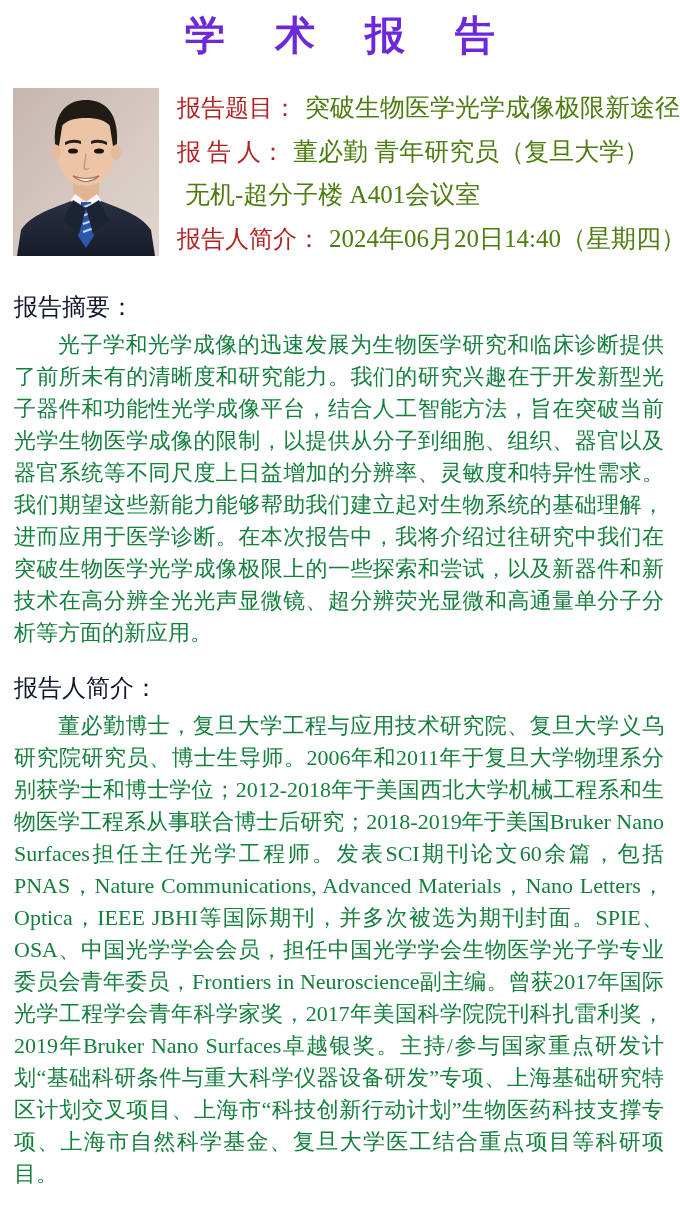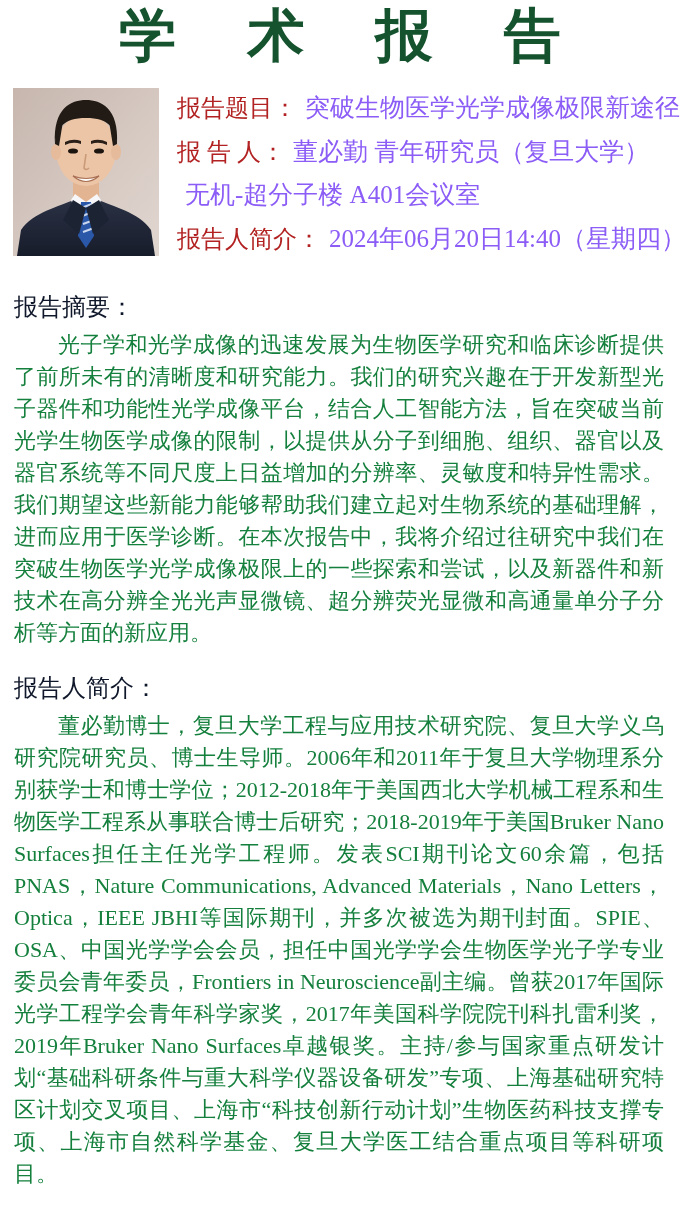--- a/index.html
+++ b/index.html
@@ -4,36 +4,36 @@
 <style>
   html,body { margin:0; padding:0; background:#ffffff; }
   .page {
     width:680px; height:1213px; background:#ffffff; position:relative;
     overflow:hidden; color:#111111;
     font-family:"Liberation Serif","DejaVu Serif",serif;
   }
   .main-title {
     padding-top:8px; text-align:center;
     font-family:"DejaVu Sans","Liberation Sans",sans-serif;
-    font-weight:bold; font-size:57px; line-height:54px;
-    color:#14532d; letter-spacing:0.45em; text-indent:0.45em;
+    font-weight:bold; font-size:40px; line-height:54px;
+    color:#6d28d9; letter-spacing:0.45em; text-indent:0.45em;
   }
   .header-row { display:flex; margin:26px 14px 0 13px; }
   .photo-frame {
     width:146px; height:168px; flex:0 0 146px; overflow:hidden;
   }
   .info-col {
     flex:1; margin-left:18px; display:flex; flex-direction:column;
     justify-content:space-between; padding:3px 0 1px 0;
   }
   .info-row { display:flex; align-items:baseline; white-space:nowrap;text-align:right; }
   .info-label {
     color:#b22222; font-size:24px; white-space:pre; flex:0 0 auto;
   }
-  .info-value { font-size:25px; margin-left:8px; color:#8b5cf6; }
+  .info-value { font-size:25px; margin-left:8px; color:#4d7c0f; }
   .section-heading {
     color:#0f172a; font-size:24px; line-height:30px; margin:36px 14px 0 14px;
   }
   .section-heading.bio-h { margin-top:24px; }
   .para {
     font-size:22px; line-height:32px; text-align:justify;
     margin:7px 16px 0 14px; text-indent:2em; color:#15803d;
     word-break:break-word;
   }
 </style>

